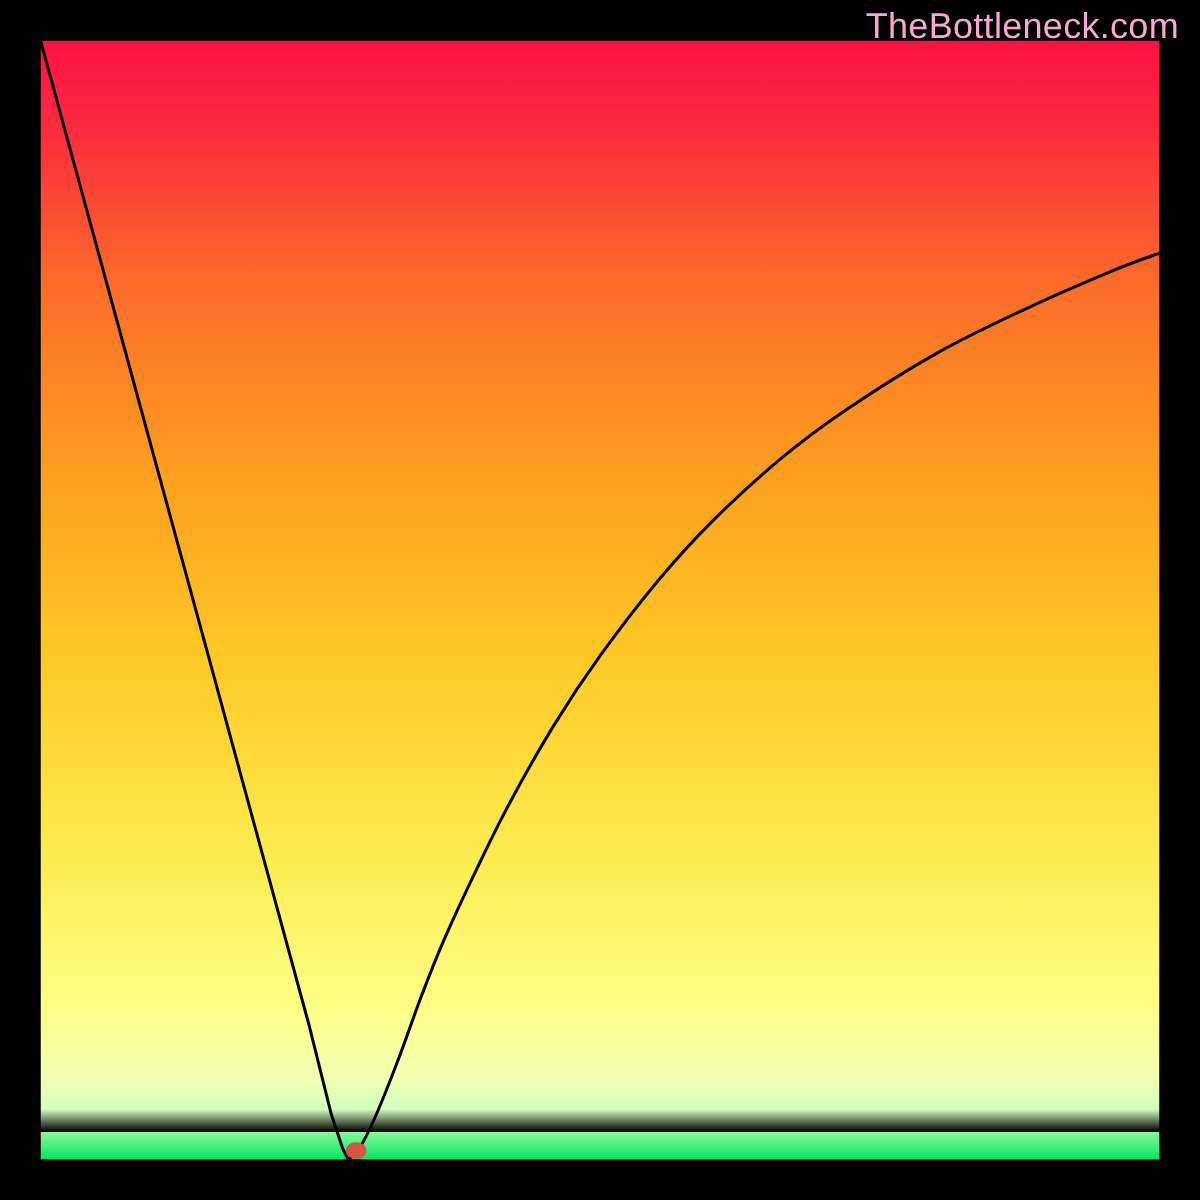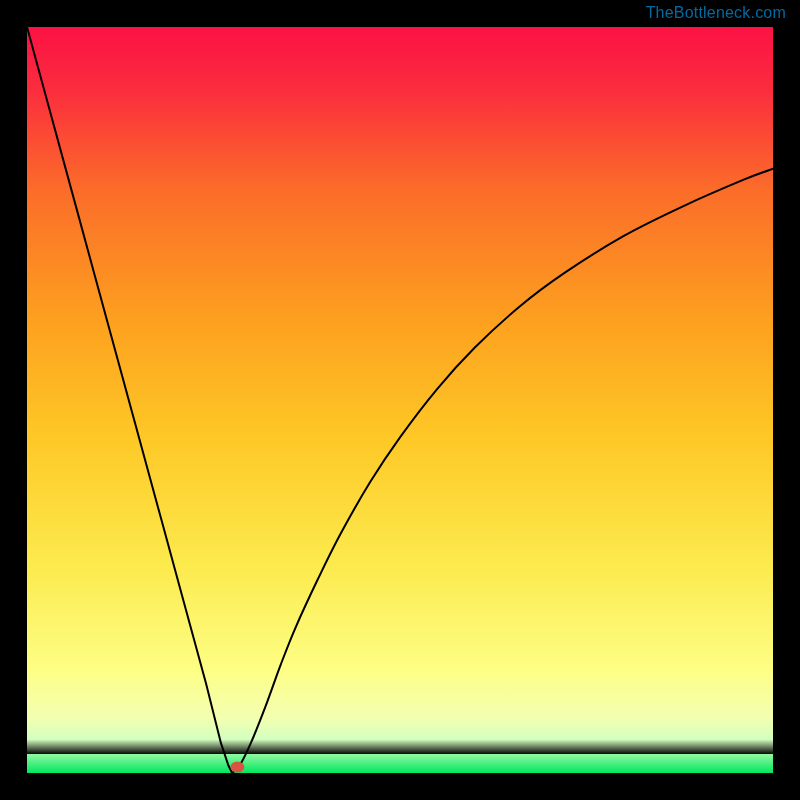--- a/index.html
+++ b/index.html
@@ -24,22 +24,22 @@
     left: 0;
     top: 0;
     width: 746px;
     height: 746px;
     display: block;
   }
   .watermark {
     position: absolute;
     top: 4px;
     right: 14px;
-    color: #0369a1;
-    font-size: 16px;
+    color: #f9a8d4;
+    font-size: 24px;
     font-weight: 500;
     letter-spacing: 0.2px;
   }
 </style>
 </head>
 <body>
 
 <div class="frame">
   <svg class="plot" viewBox="0 0 746 746" preserveAspectRatio="none">
     <defs>

